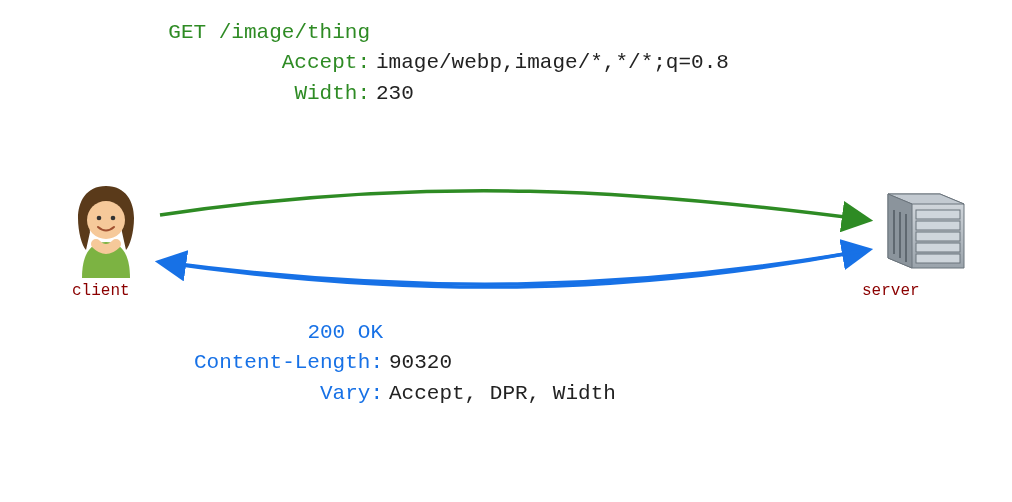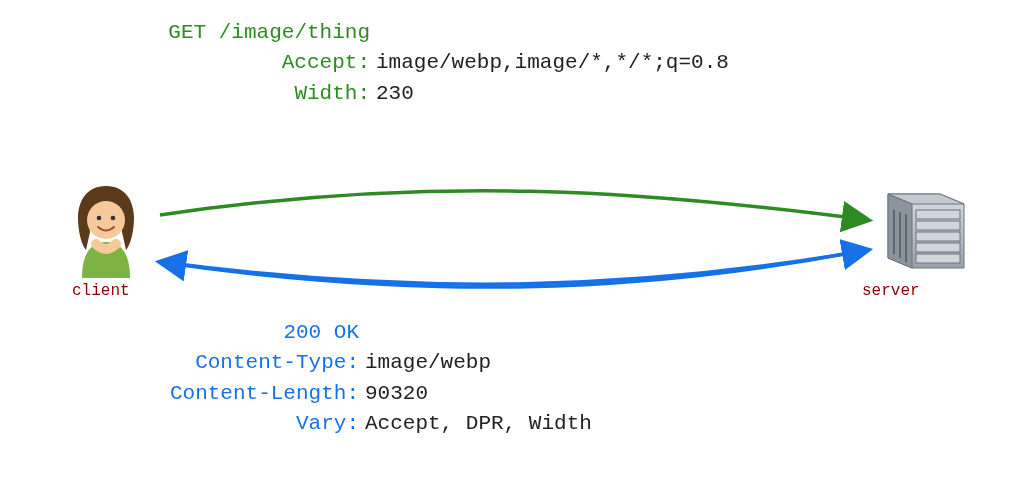--- a/index.html
+++ b/index.html
@@ -96,23 +96,22 @@
 
   <svg class="arrows">
     <defs>
       <marker id="ahL2" viewBox="0 0 12 12" refX="10" refY="6" markerWidth="9" markerHeight="9" orient="auto">
         <path d="M0 0 L12 6 L0 12 Z" fill="#1771e6"></path>
       </marker>
     </defs>
     <path d="M868 250 C 640 292, 420 298, 162 262" fill="none" stroke="#1771e6" stroke-width="3.5" marker-end="url(#ahL2)" transform="rotate(180 515 256)" opacity="0"></path>
   </svg>
 
-  <div class="headers res" style="left:154px;top:318px;">
+  <div class="headers res" style="left:178px;top:318px;">
     <div class="row"><span class="key status" style="width:205px;text-align:right;">&nbsp;&nbsp;<span>200 OK</span></span><span class="val"></span></div>
-    <div class="row"><span class="key" style="width:205px;"><span>Content-Type</span>:</span><span class="val">image/webp</span></div>
     <div class="row"><span class="key" style="width:205px;"><span>Content-Length</span>:</span><span class="val">90320</span></div>
     <div class="row"><span class="key" style="width:205px;text-align:right;"><span>Vary</span>:</span><span class="val">Accept, DPR, Width</span></div>
   </div>
 
   <svg class="arrows">
     <defs>
       <marker id="arrBlue" viewBox="0 0 12 12" refX="10" refY="6" markerWidth="9" markerHeight="9" orient="auto">
         <path d="M0 0 L12 6 L0 12 Z" fill="#1771e6"></path>
       </marker>
     </defs>

